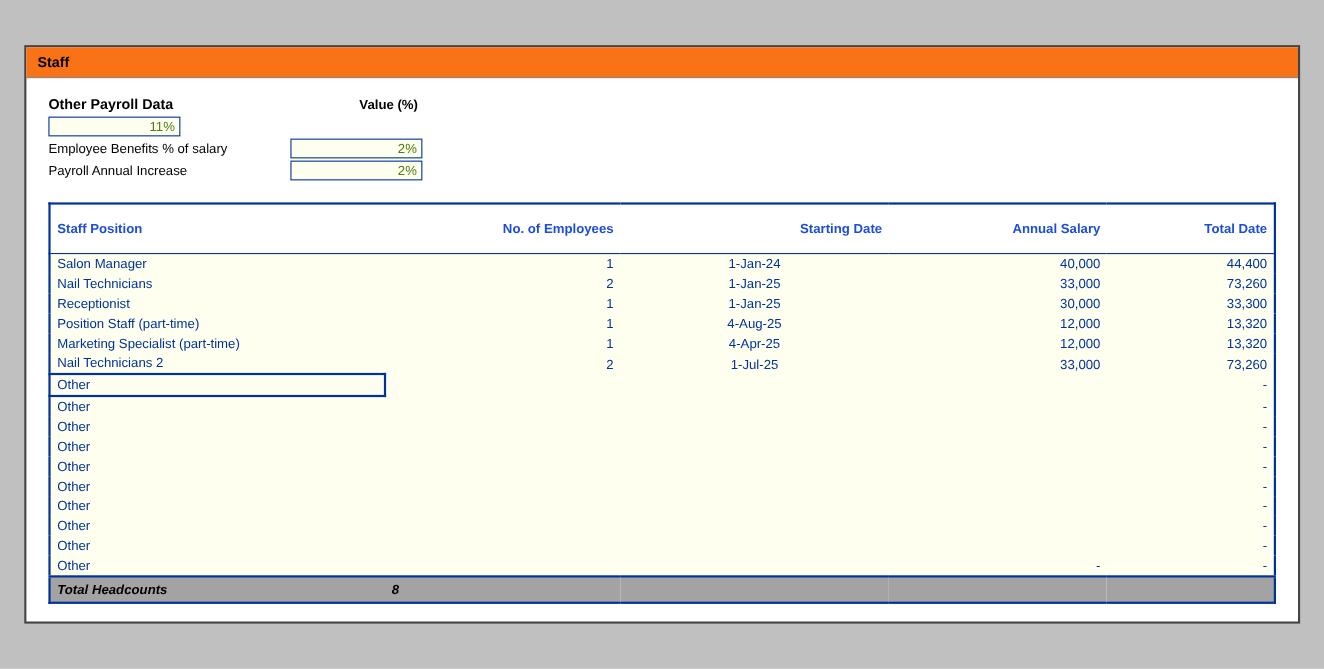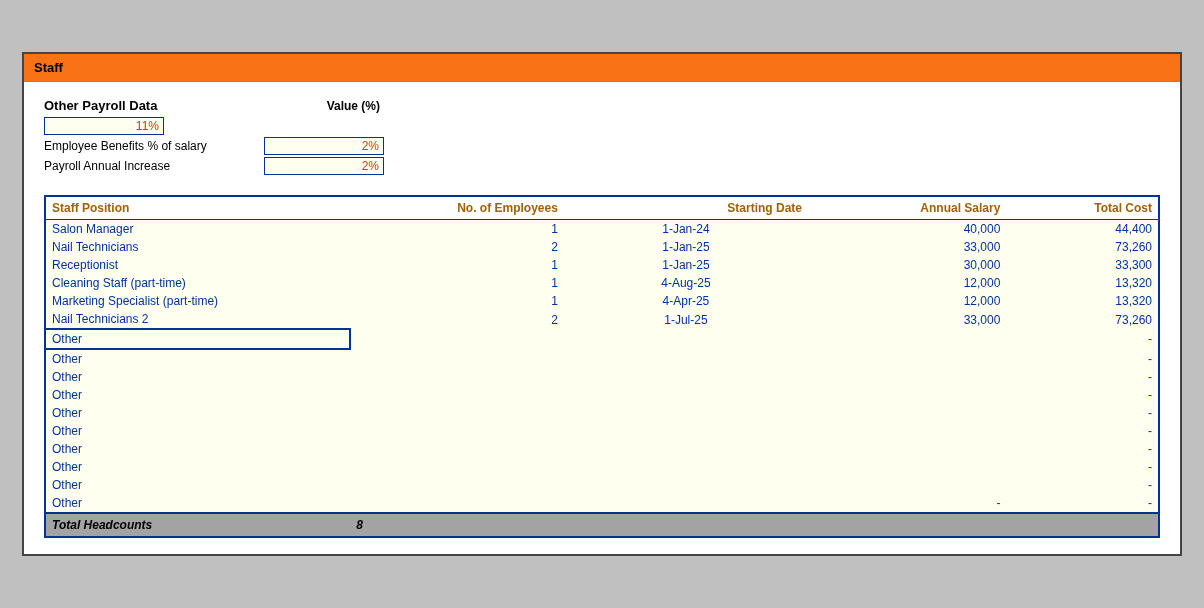--- a/index.html
+++ b/index.html
@@ -59,34 +59,34 @@
       font-size: 12px;
       color: #000;
     }
     .payroll-input {
       width: 120px;
       background: #fffff0;
       border: 1px solid #003399;
       text-align: right;
       padding: 1px 4px;
       font-size: 12px;
-      color: #c2410c;
+      color: #4d7c0f;
     }
     .staff-table {
       width: 100%;
       border-collapse: collapse;
       border: 2px solid #003399;
     }
     .staff-table thead tr th {
       font-weight: bold;
       font-size: 12px;
-      padding: 4px 6px;
+      padding: 15px 6px;
       text-align: left;
       border-bottom: 1px solid #003399;
-      color: #a16207;
+      color: #1d4ed8;
     }
     .staff-table thead tr th.right {
       text-align: right;
     }
     .staff-table tbody tr td {
       font-size: 12px;
       padding: 2px 6px;
       color: #003399;
       background: #fffff0;
     }
@@ -138,21 +138,21 @@
       </div>
     </div>
 
     <table class="staff-table">
       <thead>
         <tr>
           <th class="col-position">Staff Position</th>
           <th class="col-employees right">No. of Employees</th>
           <th class="col-date right">Starting Date</th>
           <th class="col-salary right">Annual Salary</th>
-          <th class="col-cost right">Total Cost</th>
+          <th class="col-cost right">Total Date</th>
         </tr>
       </thead>
       <tbody id="staff-tbody">
       <tr>
             <td>Salon Manager</td>
             <td class="right">1</td>
             <td class="center">1-Jan-24</td>
             <td class="right">40,000</td>
             <td class="right">44,400</td>
           </tr>
@@ -164,21 +164,21 @@
             <td class="right">73,260</td>
           </tr>
           <tr>
             <td>Receptionist</td>
             <td class="right">1</td>
             <td class="center">1-Jan-25</td>
             <td class="right">30,000</td>
             <td class="right">33,300</td>
           </tr>
           <tr>
-            <td>Cleaning Staff (part-time)</td>
+            <td>Position Staff (part-time)</td>
             <td class="right">1</td>
             <td class="center">4-Aug-25</td>
             <td class="right">12,000</td>
             <td class="right">13,320</td>
           </tr>
           <tr>
             <td>Marketing Specialist (part-time)</td>
             <td class="right">1</td>
             <td class="center">4-Apr-25</td>
             <td class="right">12,000</td>

